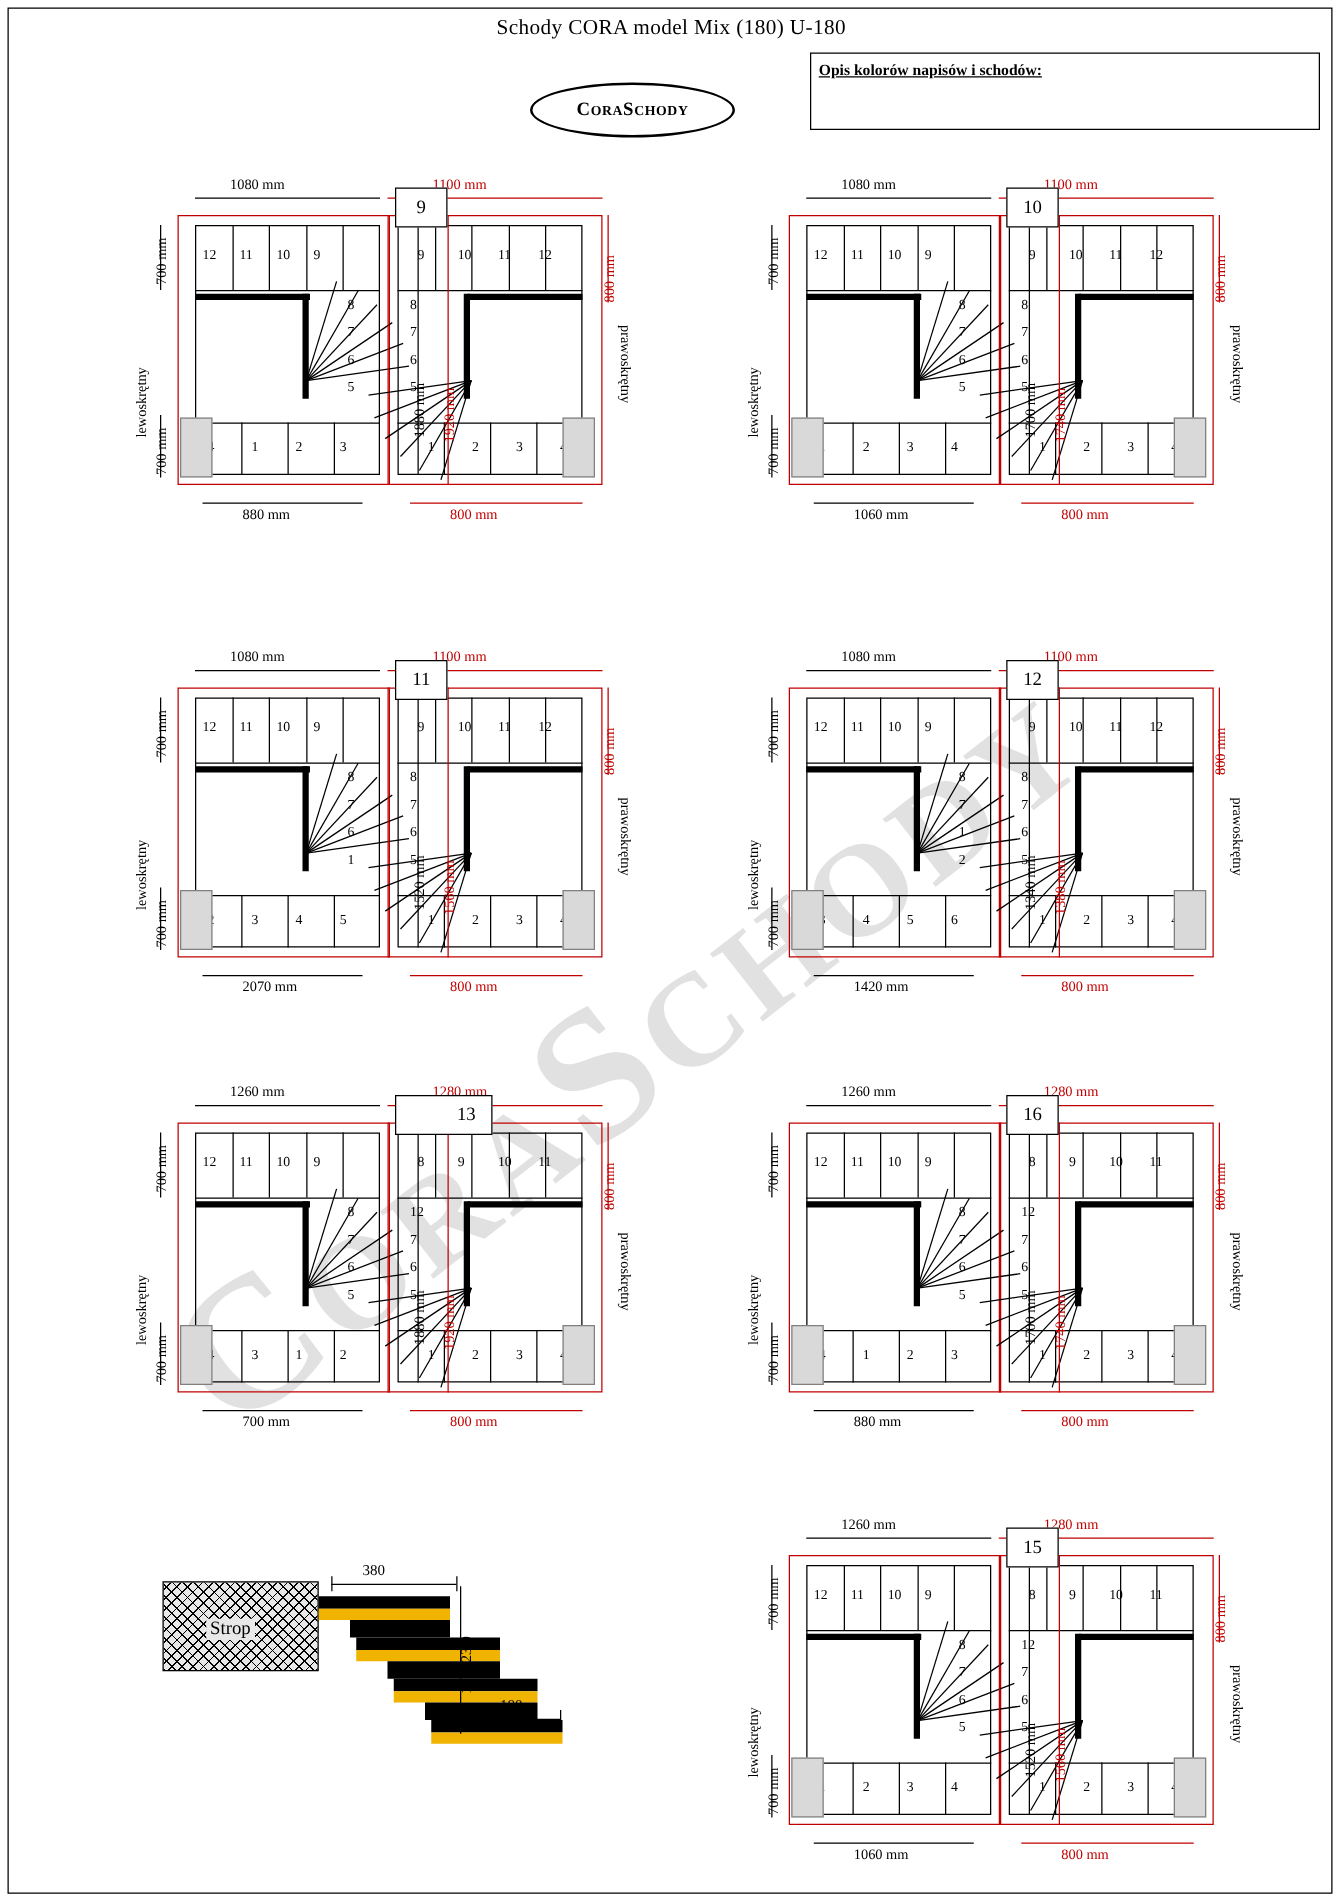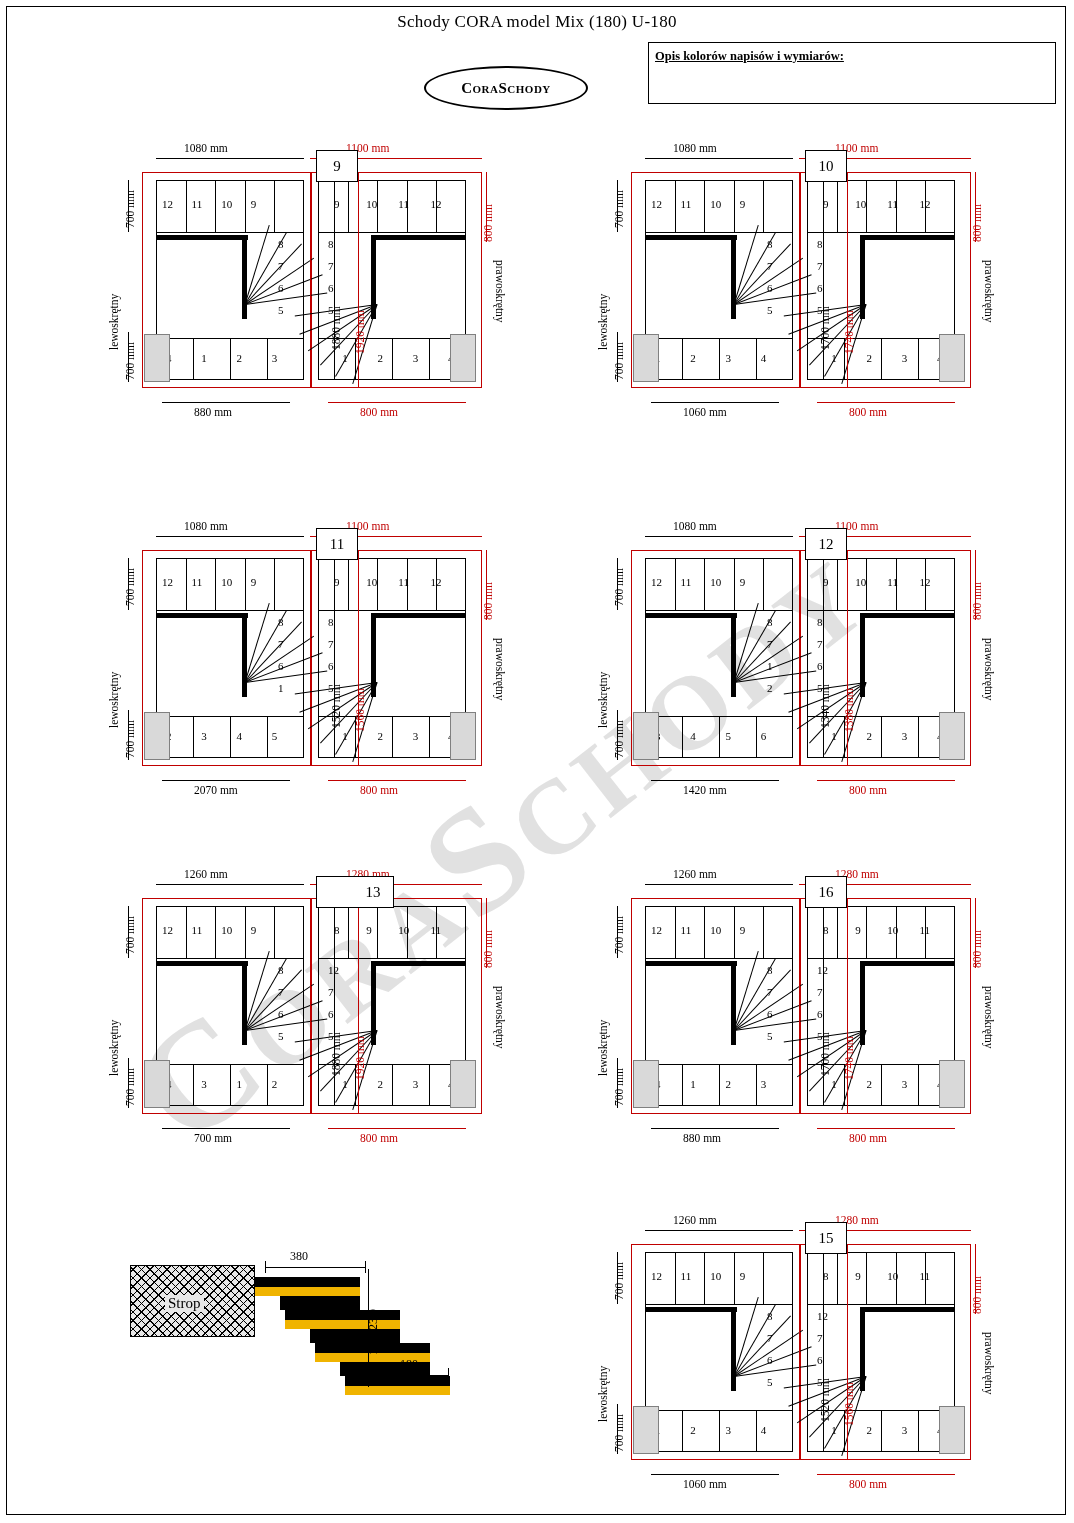--- a/index.html
+++ b/index.html
@@ -43,21 +43,21 @@
 </head>
 <body>
 
 <div class="page">
   <div class="frame"></div>
 
   <div class="title">Schody CORA model Mix (180) U-180</div>
 
 
   <div class="infobox" id="info-right">
-    <div class="u">Opis kolorów napisów i wymiarów:</div>
+    <div class="u">Opis kolorów napisów i schodów:</div>
   </div>
 
   <div class="logo">
     <span>CoraSchody</span>
   </div>
 
   <div class="watermark">CoraSchody</div>
 
   <div id="plans-root">
       <div class="plan" style="left: 96px; top: 140px; width: 390px; height: 300px;">

